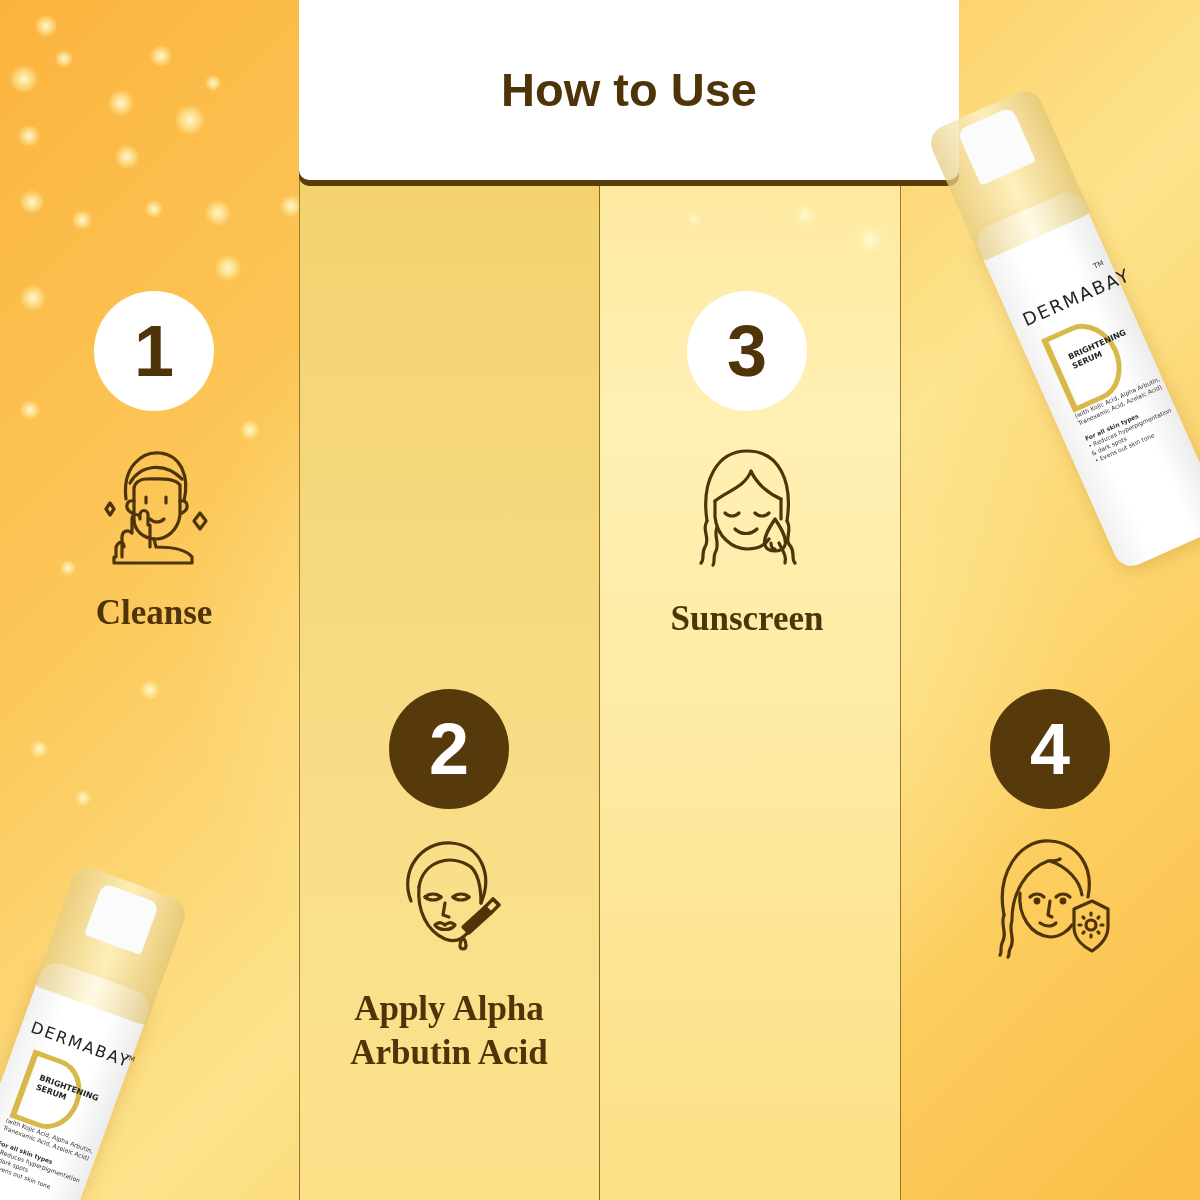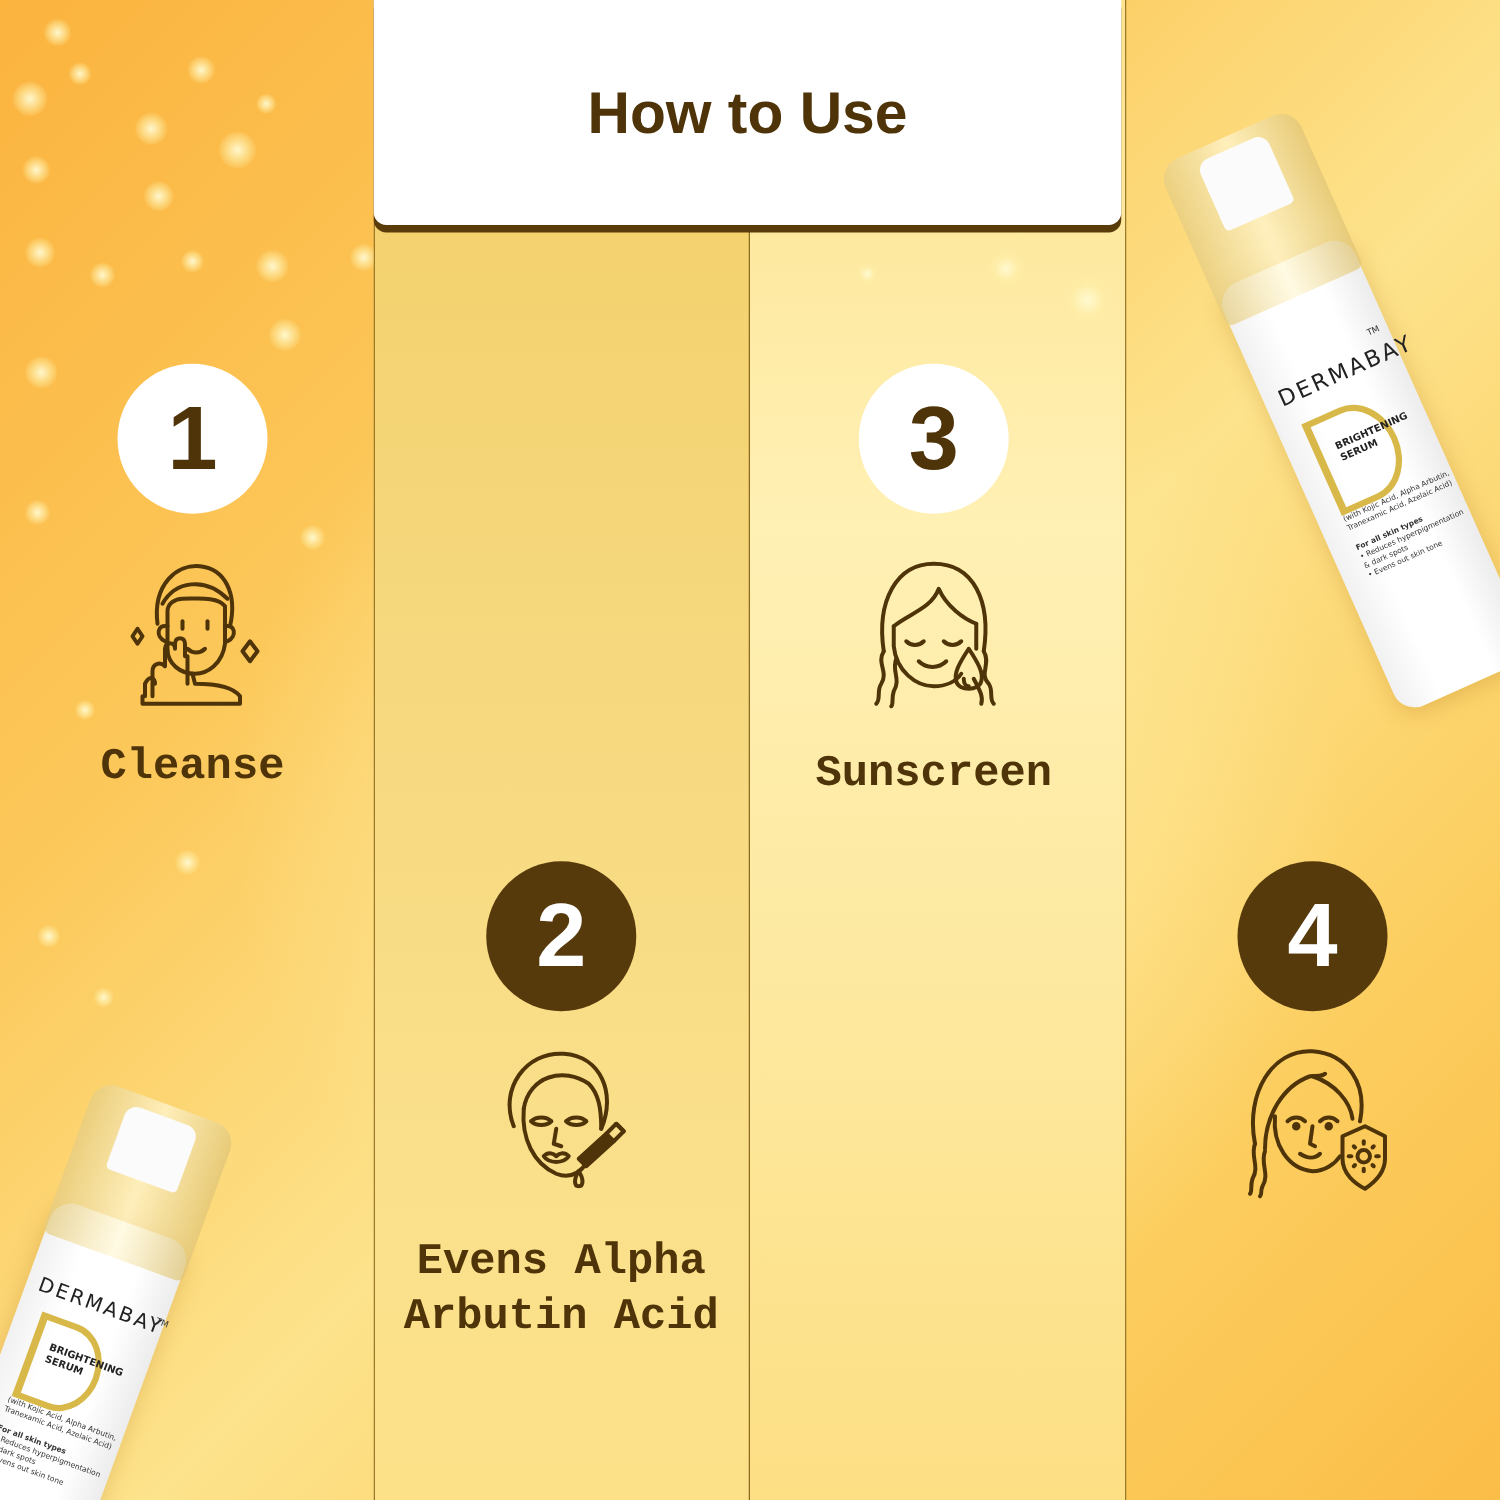--- a/index.html
+++ b/index.html
@@ -14,39 +14,39 @@
   }
   .col { position: absolute; top: 0; height: 1200px; }
   .col-1 { left: 0; width: 299px; }
   .col-2 { left: 299px; width: 300px; background: linear-gradient(180deg, #f2cf66 0%, #f5d77c 40%, #fbe08c 80%, #fde189 100%); border-left: 1px solid #9a7a2a; }
   .col-3 { left: 599px; width: 300px; background: linear-gradient(180deg, #fde38f 0%, #fff0b4 35%, #fde9a0 65%, #fddf84 100%); border-left: 1px solid #8b6a1f; border-right: 1px solid #9a7a2a; }
   .col-4 { left: 900px; width: 300px; }
 
   .sparkle { position: absolute; border-radius: 50%; background: radial-gradient(circle, rgba(255,250,210,0.95) 0%, rgba(255,240,170,0.5) 45%, rgba(255,230,140,0) 75%); }
 
   .title-card {
-    position: absolute; left: 299px; top: 0; width: 598px; height: 180px;
+    position: absolute; left: 299px; top: 0; width: 660px; height: 180px;
     background: #ffffff; border-radius: 0 0 10px 10px;
     box-shadow: 0 6px 0 #5a3c0a;
     display: flex; flex-direction: row; align-items: center; justify-content: center; text-align: right;
   }
   .title-line { font-family: "Liberation Sans", sans-serif; font-weight: bold; color: #4e3408; font-size: 47px; line-height: 58px; letter-spacing: 0px; }
 
   .step { position: absolute; display: flex; flex-direction: column; align-items: center; }
   .badge {
     width: 120px; height: 120px; border-radius: 50%;
     display: flex; align-items: center; justify-content: center;
     font-family: "Liberation Sans", sans-serif; font-weight: bold; font-size: 72px;
   }
   .badge.light { background: #ffffff; color: #4e3408; }
   .badge.dark { background: #563a0c; color: #ffffff; }
   .icon { margin-top: 28px; width: 120px; height: 130px; }
   .icon svg { width: 120px; height: 130px; }
   .label {
-    margin-top: 22px; font-family: Liberation Mono, monospace; font-weight: bold; color: #4e3408;
+    margin-top: 22px; font-family: Liberation Serif, serif; font-weight: bold; color: #4e3408;
     font-size: 35px; line-height: 44px; text-align: center; white-space: nowrap;
   }
 
   .bottle { position: absolute; }
   .bottle-body {
     position: absolute; background: linear-gradient(90deg, #f1f1f1 0%, #ffffff 30%, #ffffff 70%, #ececec 100%);
     border-radius: 18px; box-shadow: 0 4px 18px rgba(160,100,10,0.25);
   }
   .bottle-cap {
     position: absolute; border-radius: 18px 18px 6px 6px;
@@ -135,21 +135,21 @@
         <path d="M64 66 C68 70 76 70 80 66"></path>
         <path d="M56 72 L54 84 L60 86"></path>
         <path d="M46 94 C50 90 54 92 56 94 C58 92 62 90 66 94 C62 100 50 100 46 94 Z"></path>
         <path d="M74 96 L96 76 L102 82 L80 102 Z" fill="#4e3408"></path>
         <path d="M96 76 L104 68 L110 74 L102 82"></path>
         <path d="M104 68 L110 74"></path>
         <path d="M74 106 C70 112 70 118 74 118 C78 118 78 112 74 106 Z"></path>
       </svg>
     </div>
     <div class="label" style="margin-top:26px">
-      <div>Evens Alpha</div>
+      <div>Apply Alpha</div>
       <div>Arbutin Acid</div>
     </div>
   </div>
 
   <div class="step" style="left:652px;top:291px;width:190px">
     <div class="badge light">3</div>
     <div class="icon" style="margin-top:30px">
       <svg viewBox="0 0 120 130" fill="none" stroke="#4e3408" stroke-width="3.2" stroke-linecap="round" stroke-linejoin="round">
         <path d="M20 80 C14 40 30 10 60 10 C92 10 106 40 100 80"></path>
         <path d="M28 60 C40 50 58 46 64 30 C70 44 84 54 94 58"></path>

